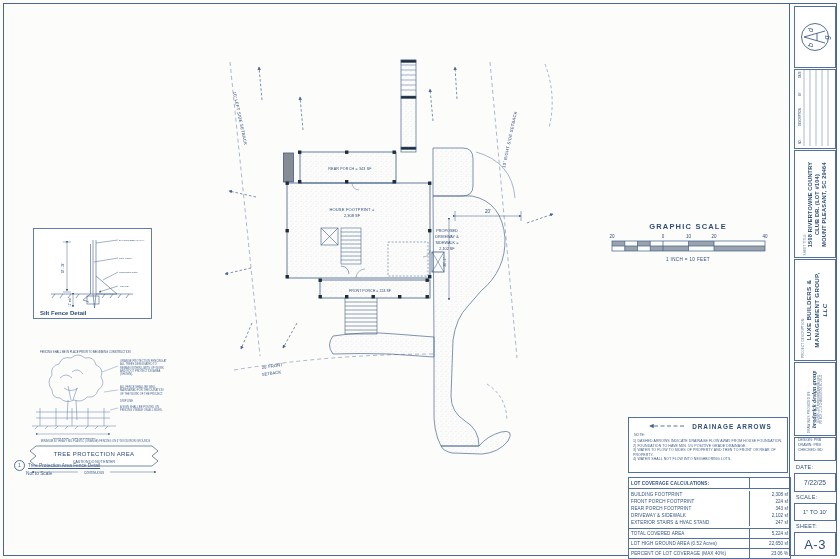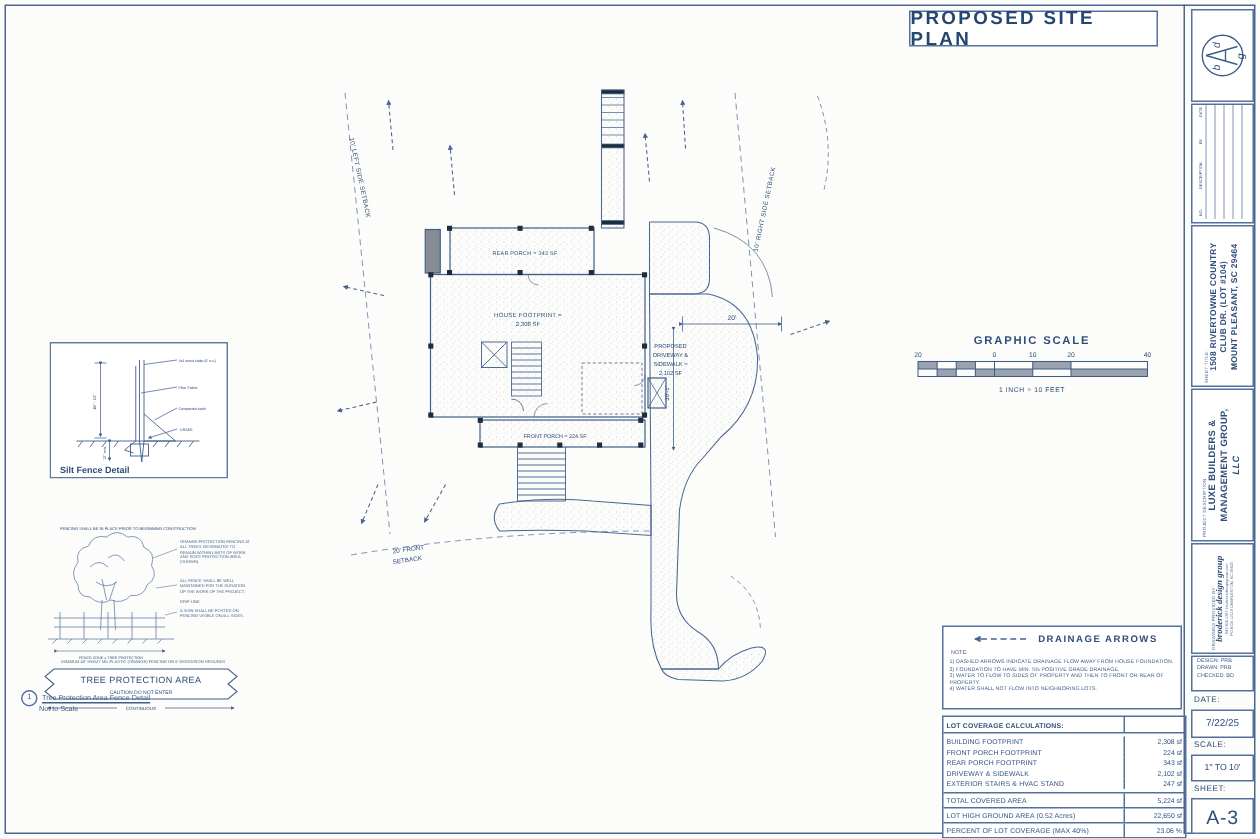--- a/index.html
+++ b/index.html
@@ -49,23 +49,20 @@
   .tnotes{position:absolute;left:24px;top:348px;width:145px;height:132px;pointer-events:none;}
   .tn{position:absolute;font-size:2.7px;line-height:3.3px;color:#4a6791;width:47px;}
   svg text{fill:#2e4e79;font-family:"Liberation Sans","DejaVu Sans",sans-serif;}
 </style>
 </head>
 <body>
 
 <div class="sheet">
   <div class="frame"></div>
 
-  <div class="titlebox">
-    <span>PROPOSED SITE PLAN</span>
-  </div>
 
   <svg style="position:absolute;left:180px;top:48px;" width="400" height="410" viewBox="180 48 400 410">
     <defs>
       <pattern id="stip" patternUnits="userSpaceOnUse" width="5" height="5">
         <circle cx="1" cy="1.2" r="0.33" fill="#a9aeb6"></circle>
         <circle cx="3.4" cy="3" r="0.3" fill="#b6bbc2"></circle>
         <circle cx="2" cy="4.2" r="0.27" fill="#aeb3ba"></circle>
       </pattern>
       <marker id="ah" viewBox="0 0 6 6" refX="5" refY="3" markerWidth="5" markerHeight="5" orient="auto">
         <path d="M0,0 L6,3 L0,6 Z" fill="#46648f"></path>

